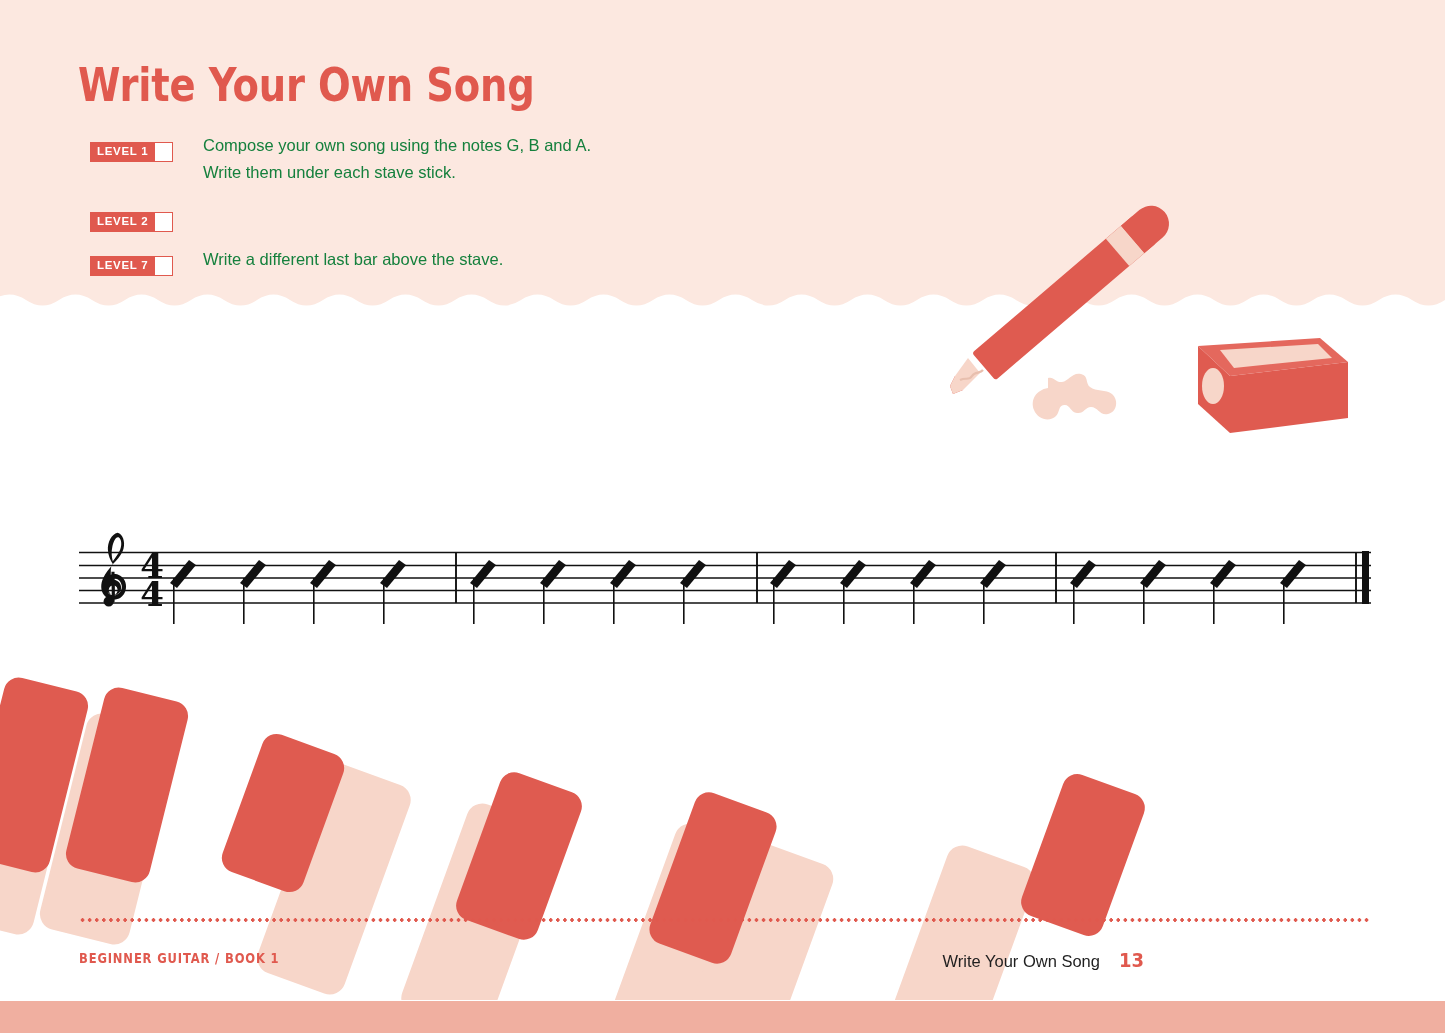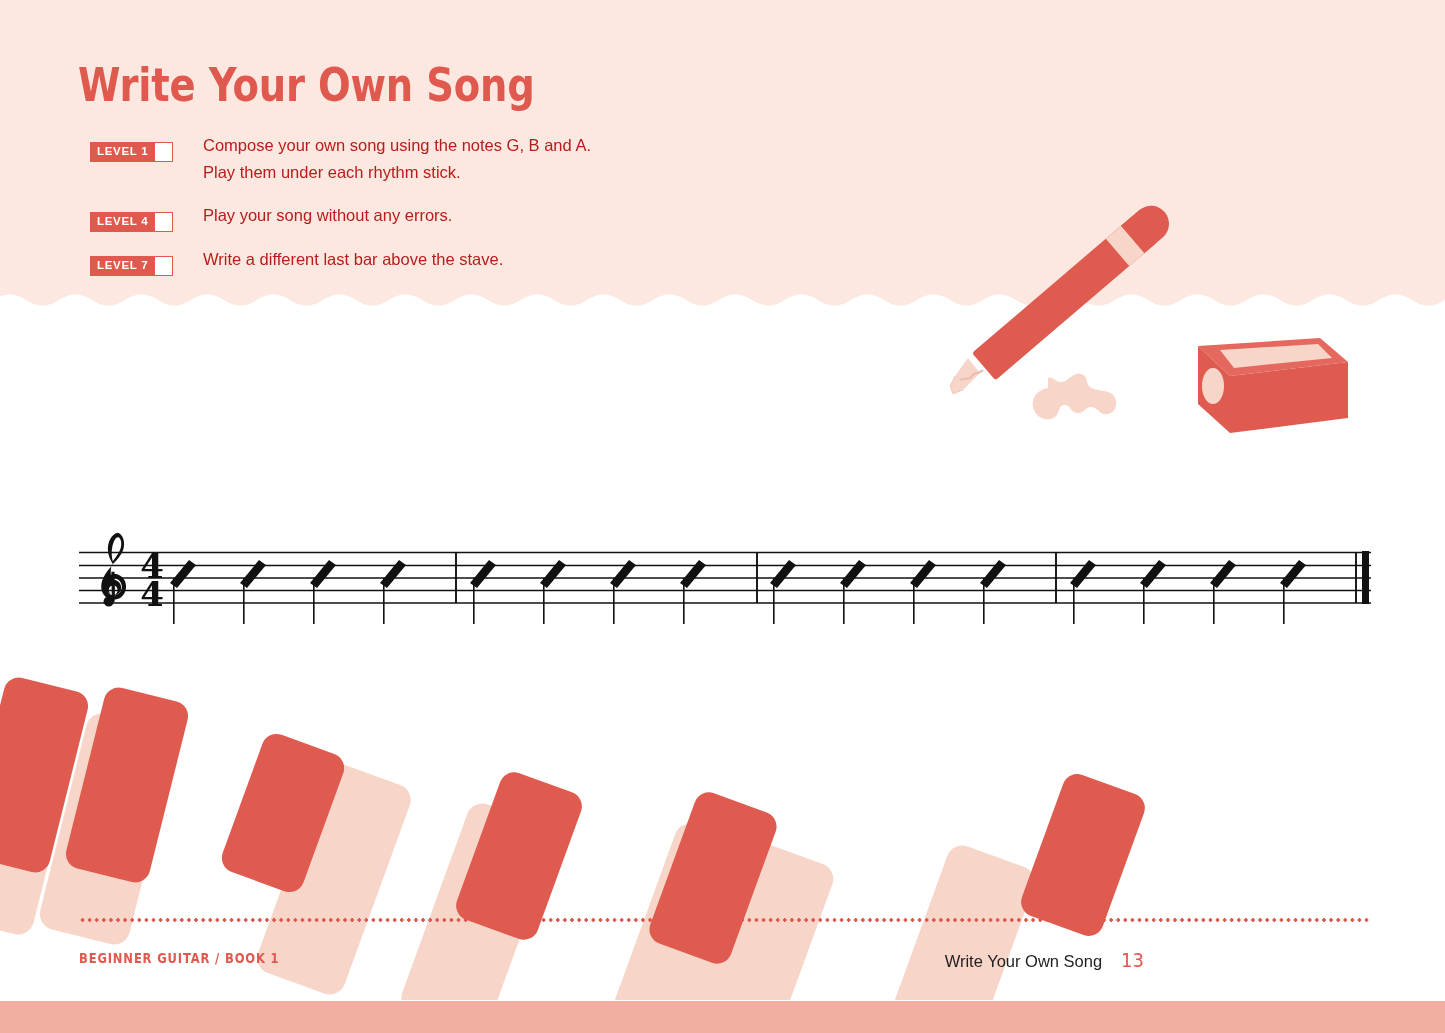--- a/index.html
+++ b/index.html
@@ -49,21 +49,21 @@
   .badge-box {
     width:19px; height:20px;
     background:#ffffff;
     border:1.5px solid #E0594E;
     box-sizing:border-box;
     margin-left:-1px;
   }
   .level-text {
     margin-left:13px;
     font-size:16.5px; line-height:27px;
-    color:#b91c1c;
+    color:#15803d;
   }
   .level-text .l2 { display:block; }
 
   
   #pencil-illustration {
     position:absolute; left:920px; top:190px; width:450px; height:265px;
     z-index:6;
   }
 
   
@@ -99,21 +99,21 @@
     white-space:nowrap;
   }
   #footer-right {
     position:absolute; right:74px; top:-2px;
     display:flex; align-items:baseline; gap:19px;
     white-space:nowrap;
   }
   #footer-chapter { font-size:16.5px; color:#1f1f1f; }
   #footer-page {
     font-family:"DejaVu Sans Condensed","Liberation Sans Narrow","Liberation Sans",sans-serif;
-    font-size:20px; font-weight:normal; color:#E0594E;
+    font-size:20px; font-weight:bold; color:#E0594E;
   }
 
   
   #bottom-bar {
     position:absolute; left:0; top:1001px; width:1445px; height:32px;
     background:#F0AFA0; z-index:8;
   }
 </style>
 </head>
 <body>
@@ -134,31 +134,28 @@
 
 <div id="levels">
 
   <div class="level-row">
     <div class="badge-wrap">
       <div class="badge">LEVEL 1</div>
       <div class="badge-box"></div>
     </div>
     <div class="level-text">
       <span class="l1">Compose your own song using the notes G, B and A.</span>
-      <span class="l2">Play them under each rhythm stick.</span>
+      <span class="l2">Write them under each stave stick.</span>
     </div>
   </div>
 
   <div class="level-row" style="margin-top:16px;">
     <div class="badge-wrap">
-      <div class="badge">LEVEL 4</div>
+      <div class="badge">LEVEL 2</div>
       <div class="badge-box"></div>
-    </div>
-    <div class="level-text">
-      <span class="l1">Play your song without any errors.</span>
     </div>
   </div>
 
   <div class="level-row" style="margin-top:14px;">
     <div class="badge-wrap">
       <div class="badge">LEVEL 7</div>
       <div class="badge-box"></div>
     </div>
     <div class="level-text">
       <span class="l1">Write a different last bar above the stave.</span>

